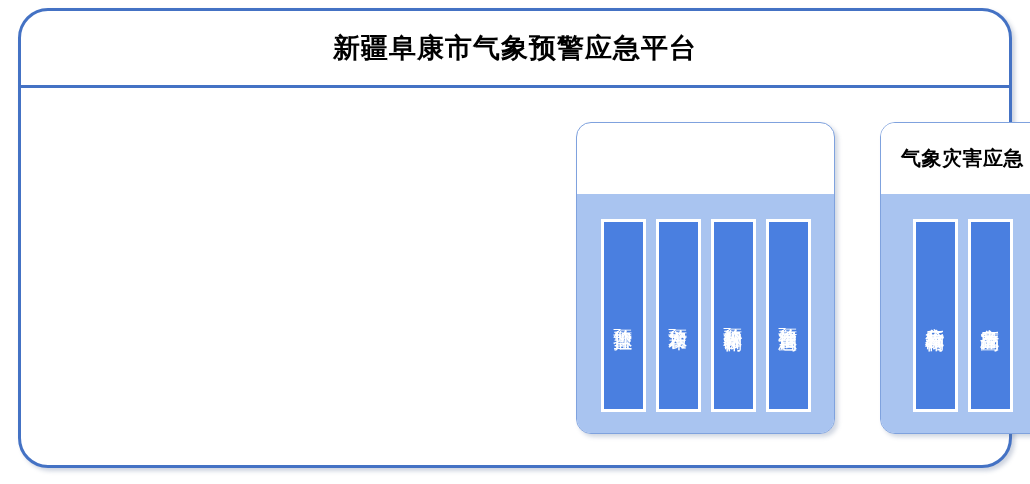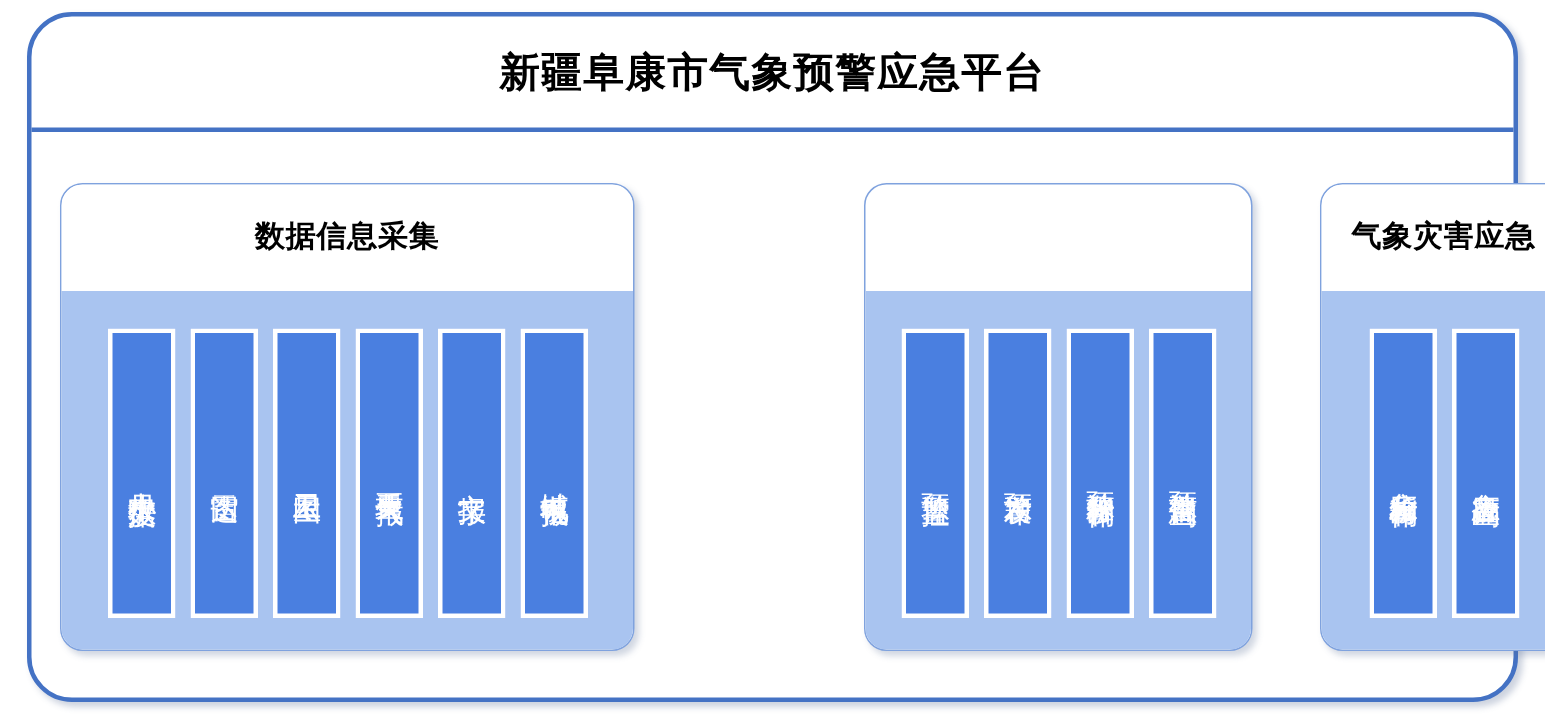--- a/index.html
+++ b/index.html
@@ -143,45 +143,20 @@
 <body>
 
 <div id="platform-frame">
 
   <div id="platform-title-bar">
     <div id="platform-title">新疆阜康市气象预警应急平台</div>
   </div>
 
   <div id="panels-strip">
 
-    <div class="panel" id="panel-0">
-      <div class="panel-header">
-        <div class="panel-header-text">数据信息采集</div>
-      </div>
-      <div class="panel-body">
-        <div class="panel-item">
-          <span class="panel-item-label">中小尺度数据</span>
-        </div>
-        <div class="panel-item">
-          <span class="panel-item-label">雷达图</span>
-        </div>
-        <div class="panel-item">
-          <span class="panel-item-label">卫星云图</span>
-        </div>
-        <div class="panel-item">
-          <span class="panel-item-label">重要天气报</span>
-        </div>
-        <div class="panel-item">
-          <span class="panel-item-label">文字报</span>
-        </div>
-        <div class="panel-item">
-          <span class="panel-item-label">城镇电视报</span>
-        </div>
-      </div>
-    </div>
 
 
     <div class="panel" id="panel-2">
       <div class="panel-body">
         <div class="panel-item">
           <span class="panel-item-label">预警监控</span>
         </div>
         <div class="panel-item">
           <span class="panel-item-label">预警发布</span>
         </div>

